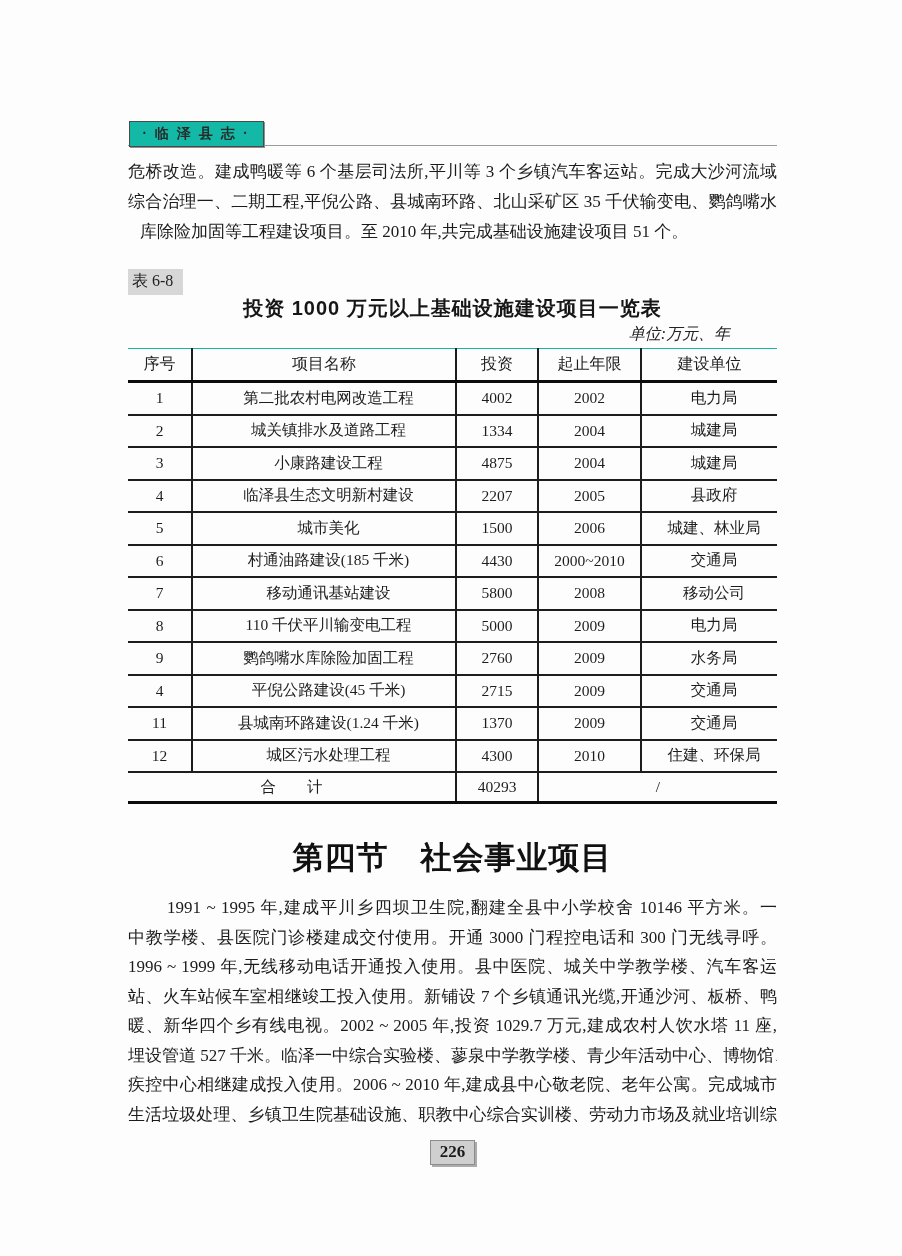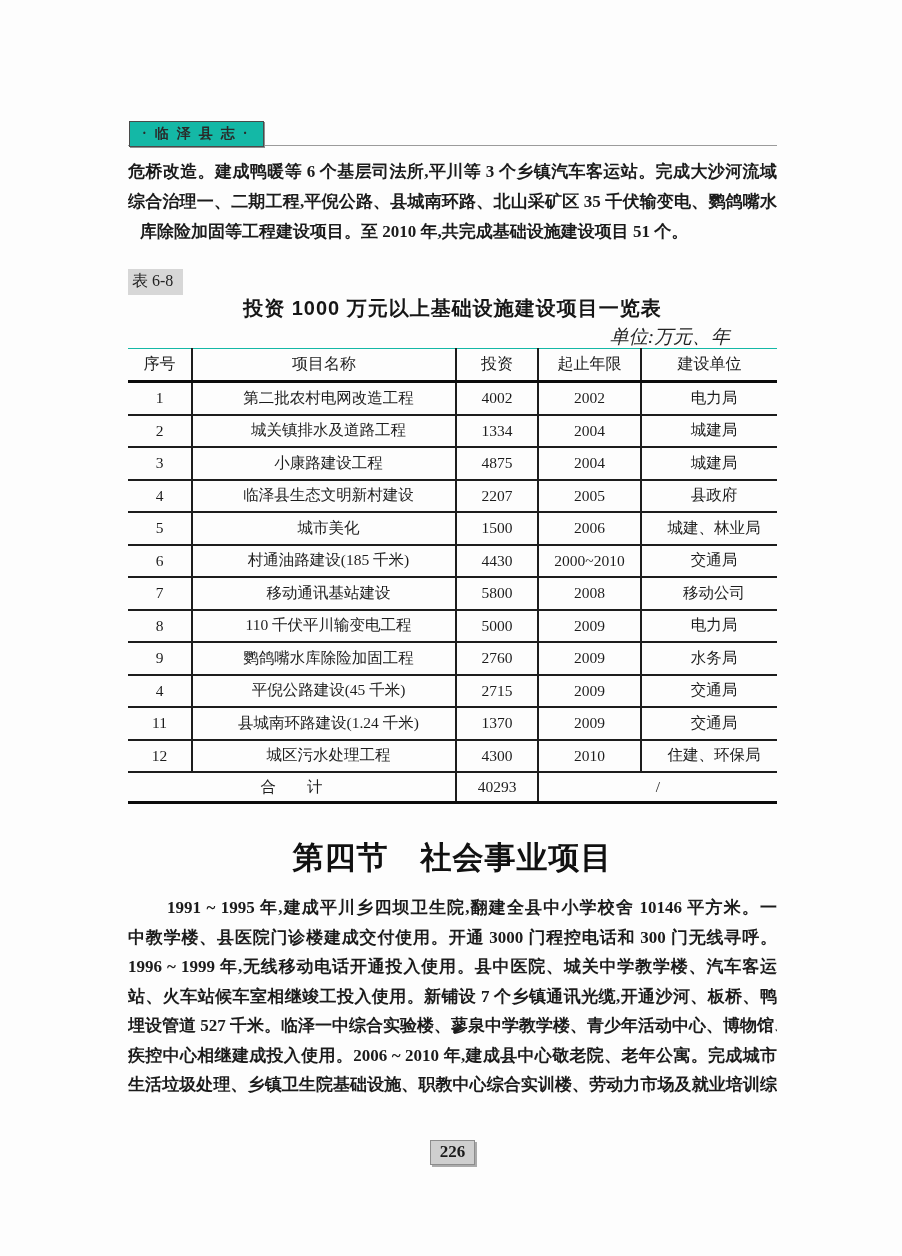--- a/index.html
+++ b/index.html
@@ -13,21 +13,21 @@
   
   .head-rule { position:absolute; left:128px; top:145px; width:649px; height:1px; background:#9b9b9b; }
   .head-badge {
     position:absolute; left:129px; top:121px; height:24px; line-height:24px;
     padding:0 8px 0 12px; background:#14b8a6; border:1px solid #4a4a4a;
     box-shadow:1px 1px 0 #8f8f8f; font-size:14px; letter-spacing:8px;
     font-weight:bold; color:#2a2a2a; white-space:nowrap;
   }
 
   
-  .para { position:absolute; left:128px; width:649px; font-size:17px;font-weight:bold; }
+  .para { position:absolute; left:128px; width:649px; font-size:17px; }
   .para .line {
     height:30px; line-height:30px;
     text-align:justify; text-align-last:justify;
     overflow:hidden; white-space:nowrap;
   }
   .para1 { top:157px; }
   .para2 { top:893px; }
   .para2 .line { height:29.5px; line-height:29.5px; }
   .line.no-justify { text-align-last:left;margin-left:12px; }
   .line.indent { text-indent:39px; }
@@ -37,21 +37,21 @@
     position:absolute; left:128px; top:269px;
     background:#d7d7d7; padding:2px 10px 3px 4px; font-size:16px; color:#222;
   }
   .table-title {
     position:absolute; left:128px; top:295px; width:649px; margin:0;
     text-align:center; font-size:20px; font-weight:bold; letter-spacing:1px;
     font-family:"Liberation Sans","DejaVu Sans",sans-serif; color:#161616;
   }
   .table-unit {
     position:absolute; top:324px; right:172px;
-    font-size:19px; font-style:italic; color:#222;
+    font-size:16px; font-style:italic; color:#222;
   }
 
   table.data-table {
     position:absolute; left:128px; top:348px; width:649px;
     border-collapse:collapse; table-layout:fixed;
     border-top:1px solid #14b8a6; border-bottom:3px solid #0c0c0c;
     font-size:15.5px; color:#1d1d1d;
   }
   .data-table td, .data-table th {
     padding:0; font-weight:normal; text-align:center; vertical-align:middle;
@@ -208,20 +208,21 @@
     </tfoot>
   </table>
 
   <h2 class="section-heading">第四节　社会事业项目</h2>
 
   <div class="para para2" id="para2">
       <div class="line indent">1991 ~ 1995 年,建成平川乡四坝卫生院,翻建全县中小学校舍 10146 平方米。一</div>
       <div class="line">中教学楼、县医院门诊楼建成交付使用。开通 3000 门程控电话和 300 门无线寻呼。</div>
       <div class="line">1996 ~ 1999 年,无线移动电话开通投入使用。县中医院、城关中学教学楼、汽车客运</div>
       <div class="line">站、火车站候车室相继竣工投入使用。新铺设 7 个乡镇通讯光缆,开通沙河、板桥、鸭</div>
+      <div class="line">暖、新华四个乡有线电视。2002 ~ 2005 年,投资 1029.7 万元,建成农村人饮水塔 11 座,</div>
       <div class="line">埋设管道 527 千米。临泽一中综合实验楼、蓼泉中学教学楼、青少年活动中心、博物馆、</div>
       <div class="line">疾控中心相继建成投入使用。2006 ~ 2010 年,建成县中心敬老院、老年公寓。完成城市</div>
       <div class="line">生活垃圾处理、乡镇卫生院基础设施、职教中心综合实训楼、劳动力市场及就业培训综</div>
     </div>
 
   <div class="page-number-wrap">
     <span class="page-number">226</span>
   </div>
 
 </div>

